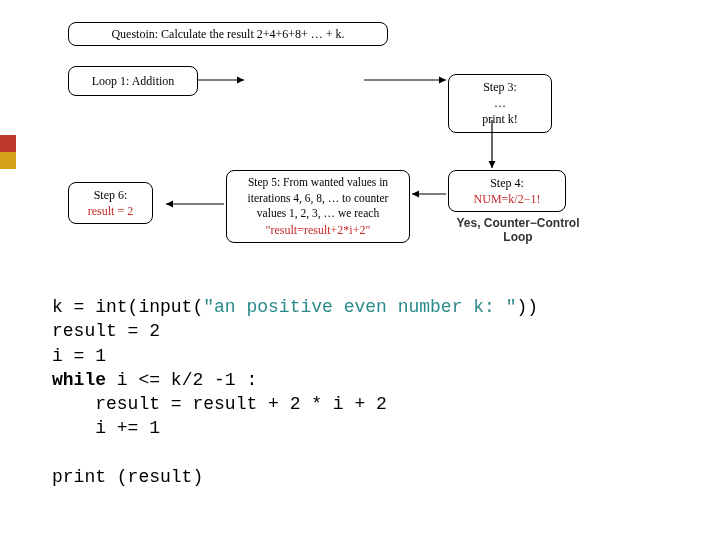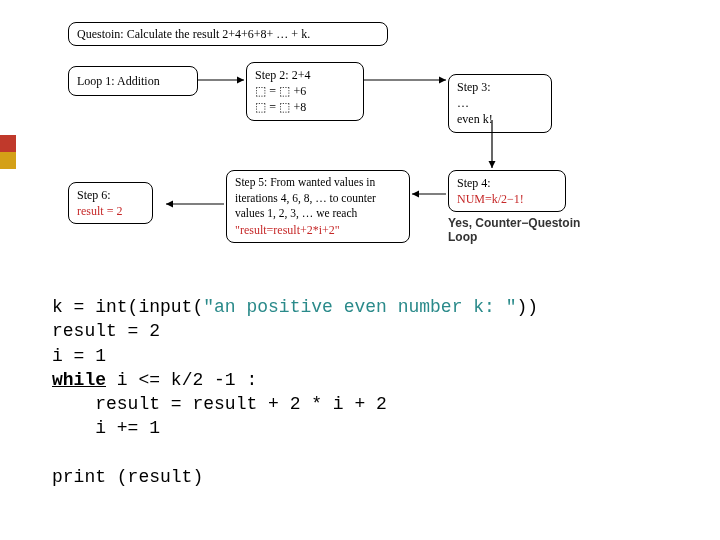--- a/index.html
+++ b/index.html
@@ -25,20 +25,21 @@
   }
   .deco-bar .b1 { background: #c0392b; flex: 1; }
   .deco-bar .b2 { background: #d4a017; flex: 1; }
 
   .diagram {
     position: absolute;
     top: 22px;
     left: 60px;
     width: 620px;
     height: 250px;
+    text-align: center;
   }
   .box {
     position: absolute;
     border: 1px solid #000;
     border-radius: 8px;
     padding: 4px 8px;
     background: #fff;
     font-size: 12px;
     line-height: 1.35;
   }
@@ -73,58 +74,53 @@
 
   .code {
     position: absolute;
     top: 295px;
     left: 52px;
     font-family: 'Courier New', Courier, monospace;
     font-size: 18px;
     line-height: 1.35;
     white-space: pre;
   }
-  .kw { font-weight: bold; text-decoration: underline; }
+  .kw { font-weight: bold; }
   .str { color: #2a8a8a; }
 </style>
 </head>
 <body>
 
 <div class="deco-bar">
   <div class="b1"></div>
   <div class="b2"></div>
 </div>
 
 <div class="diagram">
 
   <div class="box question-box">
     <span>Questoin: Calculate the result 2+4+6+8+ … + k.</span>
   </div>
 
   <div class="box step1">
     <span>Loop 1: Addition</span>
   </div>
 
-  <div class="box step2">
-    <span>Step 2: 2+4</span><br>
-    <span>⬚ = ⬚ +6</span><br>
-    <span>⬚ = ⬚ +8</span>
-  </div>
 
   <div class="box step3">
     <span>Step 3:</span><br>
     <span>…</span><br>
-    <span>even k!</span>
+    <span>print k!</span>
   </div>
 
   <div class="box step4">
     <span>Step 4:</span><br>
     <span class="red">NUM=k/2−1!</span>
   </div>
-  <div class="caption cap-step4">Yes, Counter−Questoin Loop</div>
+  <div class="caption cap-step4">Yes, Counter−Control Loop</div>
 
   <div class="box step5">
     <span>Step 5: From wanted values in iterations 4, 6, 8, … to counter values 1, 2, 3, … we reach </span>
     <span class="red">"result=result+2*i+2"</span>
   </div>
 
   <div class="box step6">
     <span>Step 6:</span><br>
     <span class="red">result = 2</span>
   </div>

